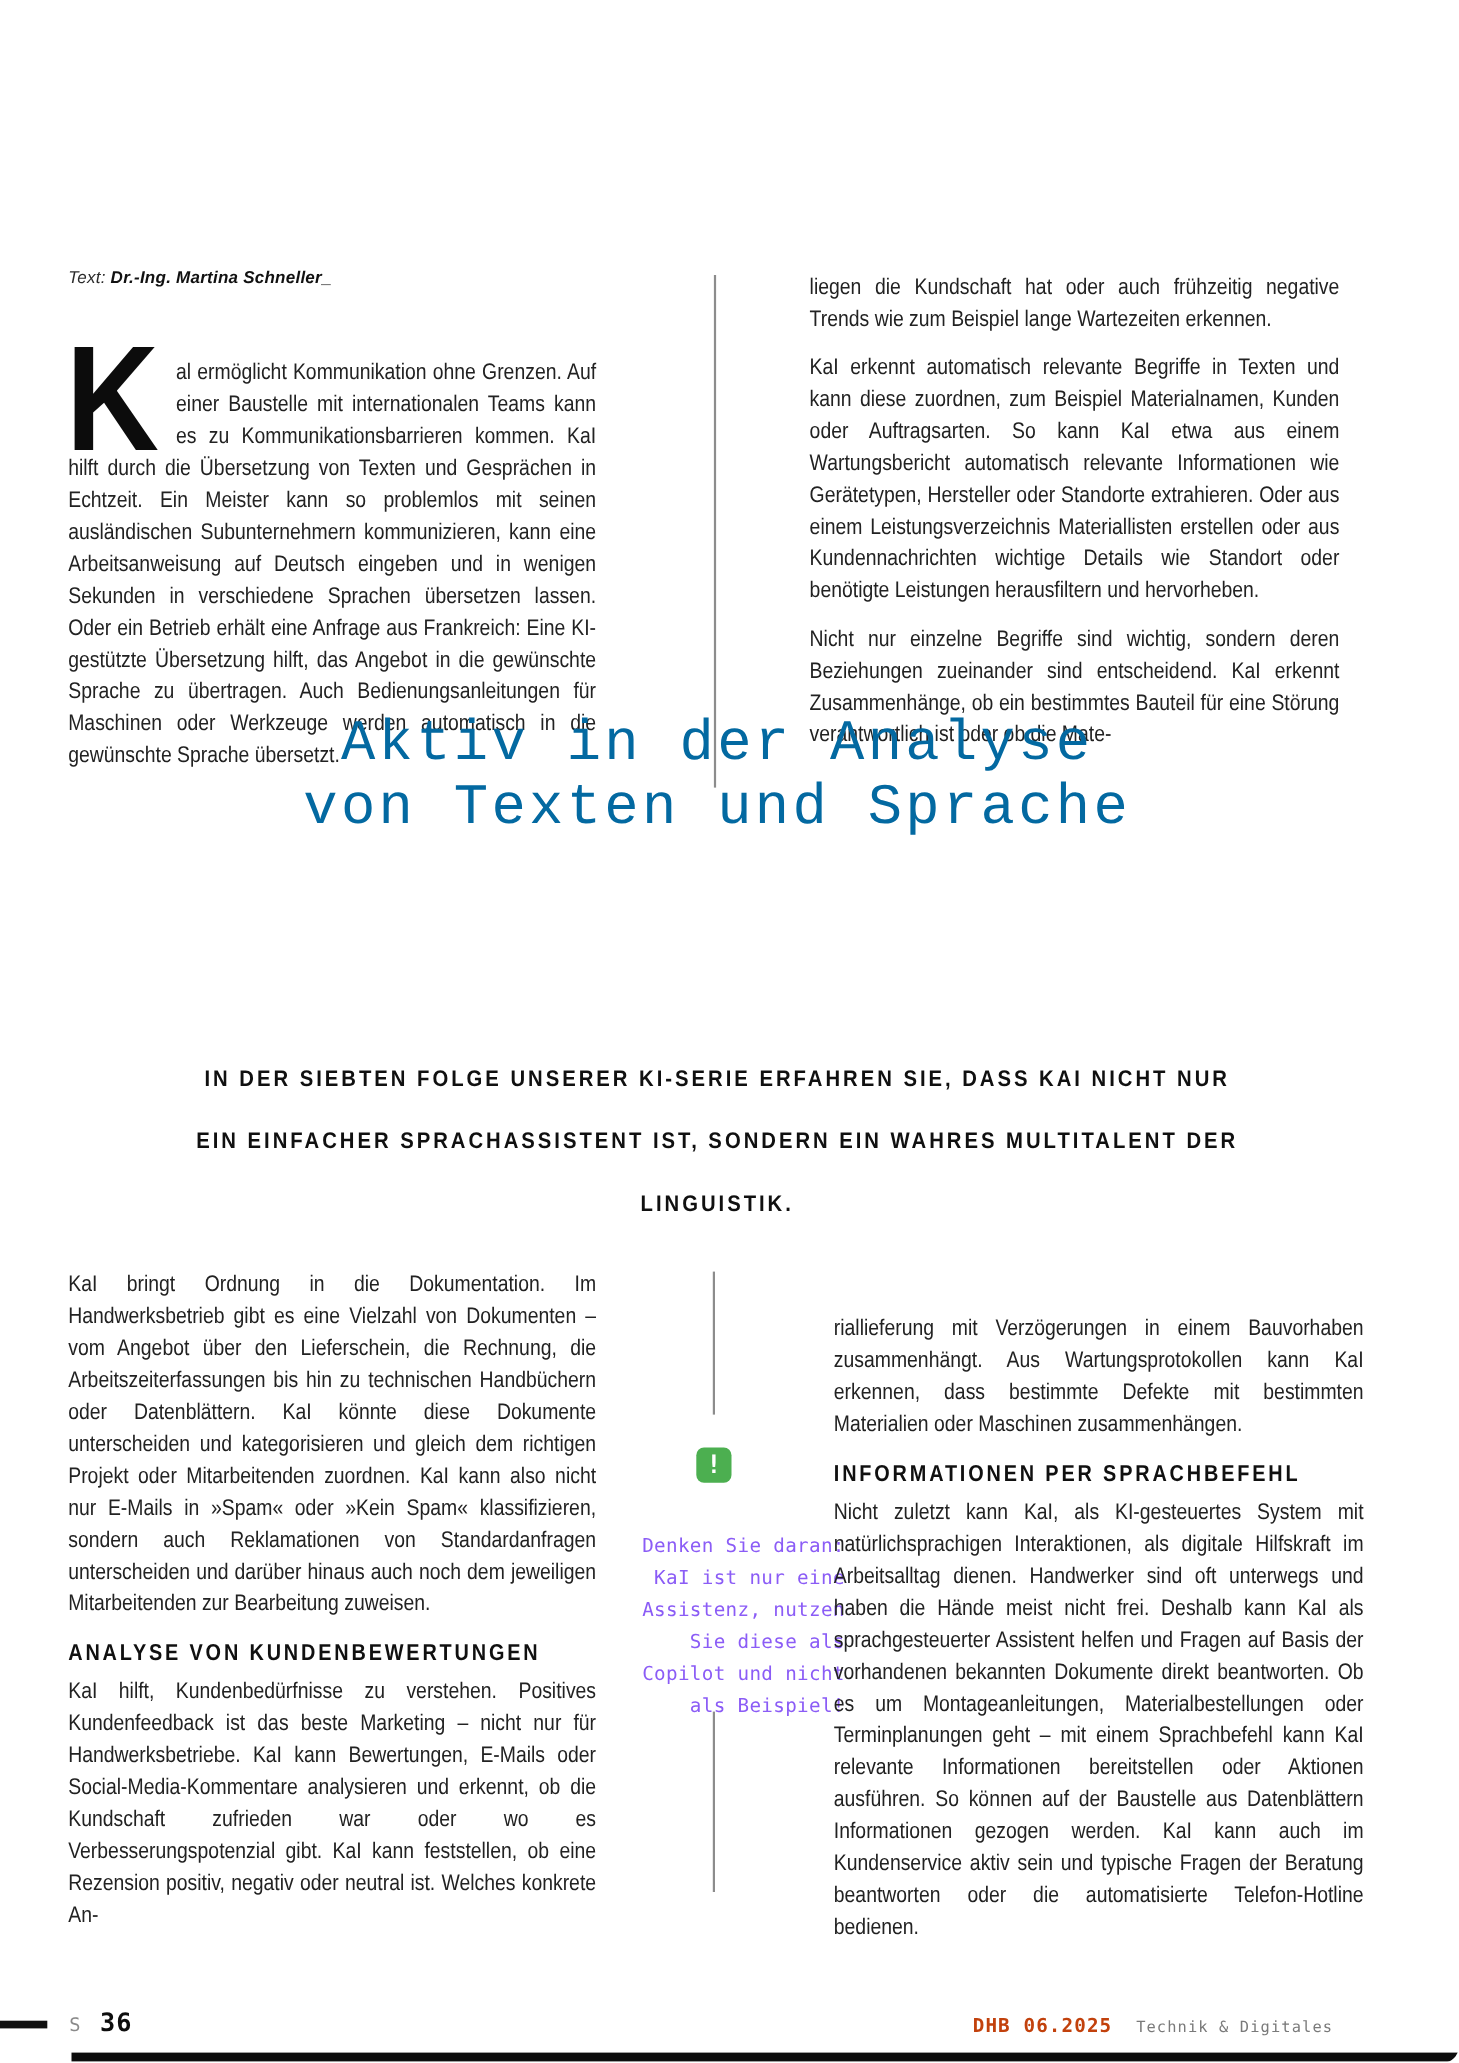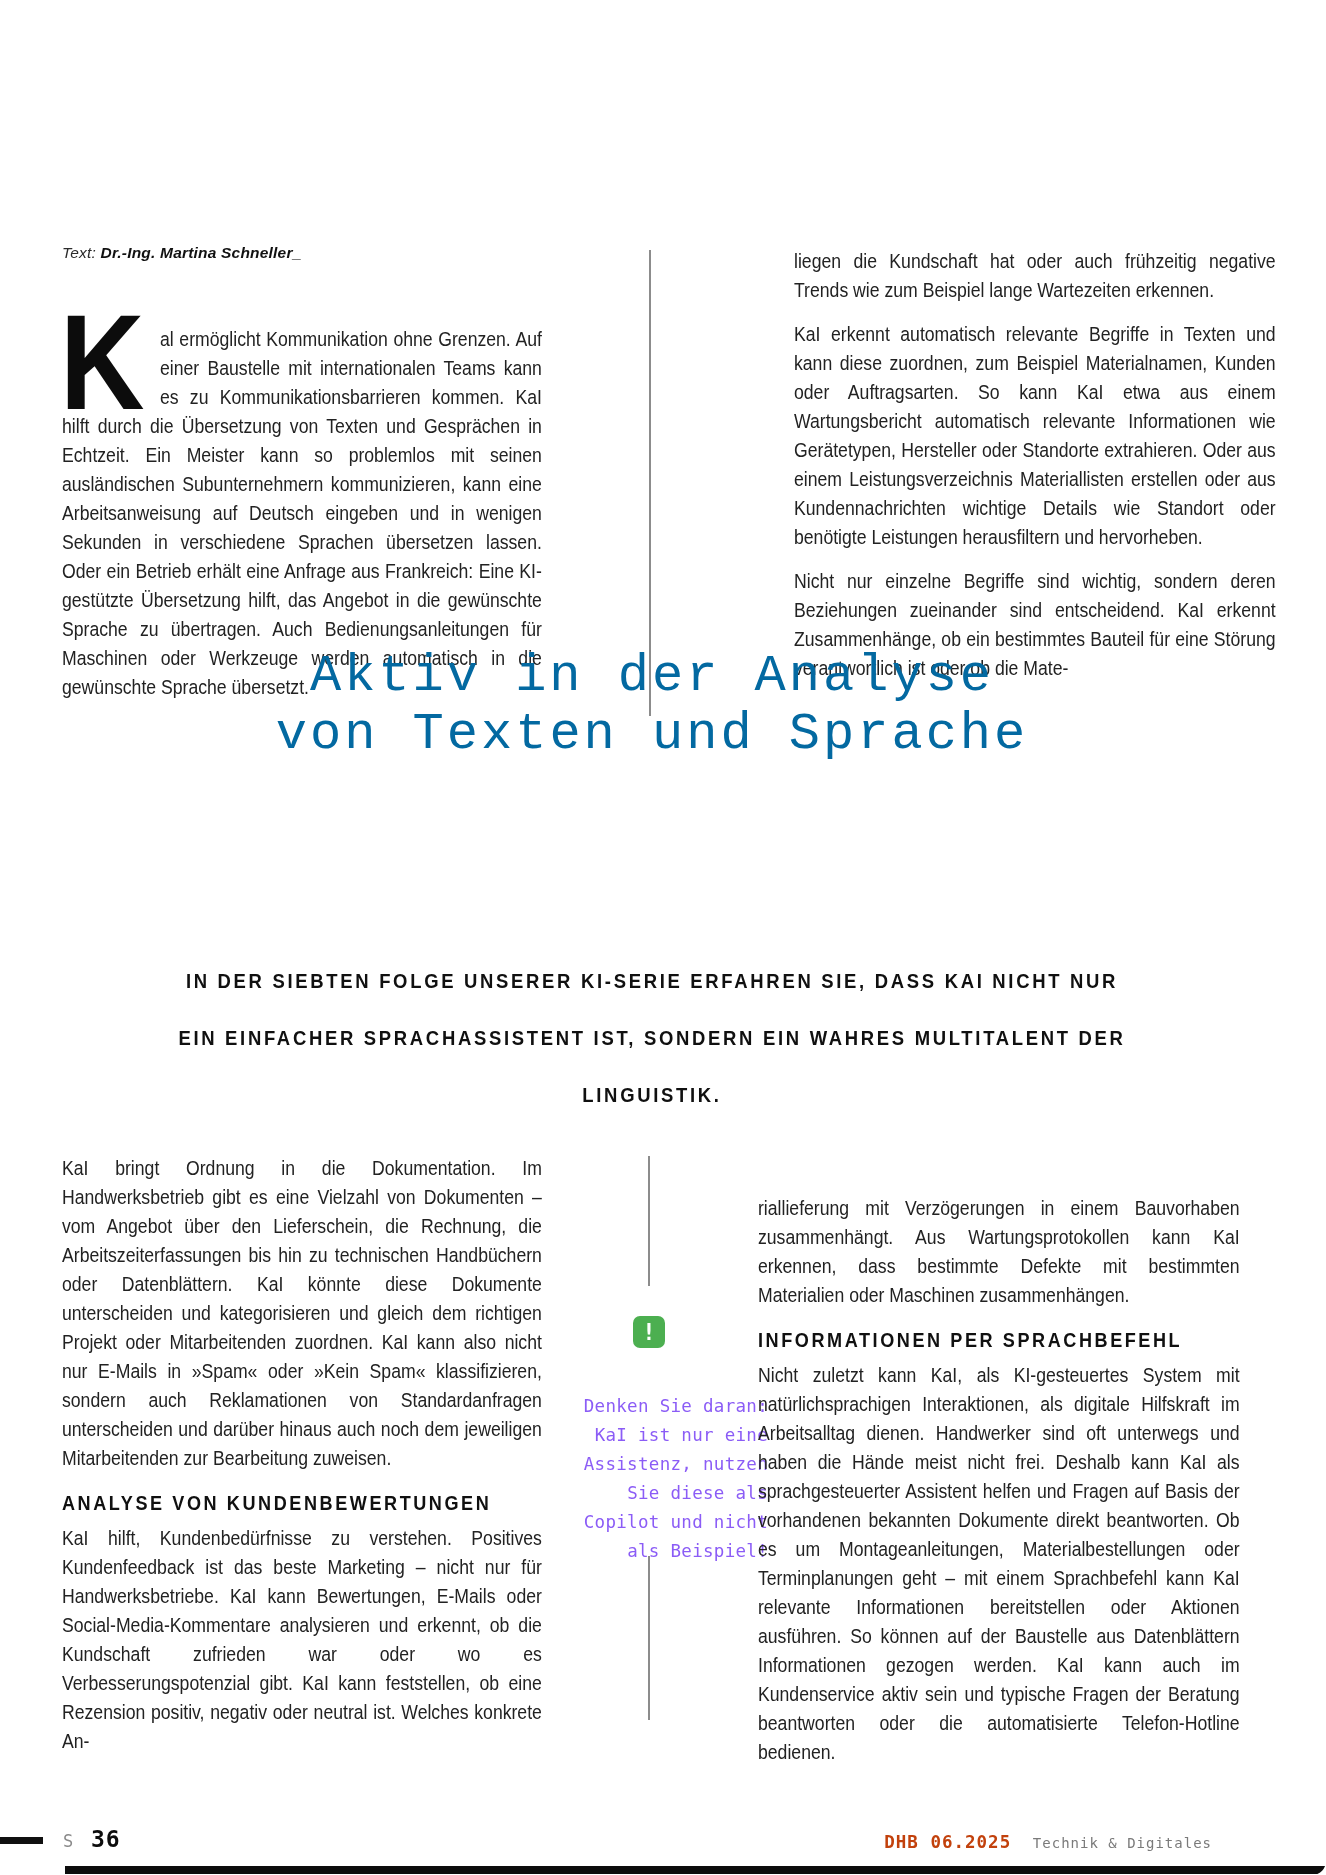--- a/index.html
+++ b/index.html
@@ -12,21 +12,21 @@
 
   
   #dropcap{position:absolute;left:60px;top:284px;font-size:136px;font-weight:bold;color:#0c0c0c;
            transform:scaleX(.86);transform-origin:0 0;letter-spacing:0;line-height:normal;}
 
   
   .col{position:absolute;}
   .cinner{transform:scaleX(.86);transform-origin:0 0;}
   #top-left{left:62px;top:324px;width:480px;}
   #top-left .cinner{width:558px;}
-  #top-right{left:794px;top:246px;width:482px;}
+  #top-right{left:736px;top:246px;width:482px;}
   #top-right .cinner{width:560px;}
   #bottom-left{left:62px;top:1153px;width:480px;}
   #bottom-left .cinner{width:558px;}
   #bottom-right{left:758px;top:1193px;width:482px;}
   #bottom-right .cinner{width:560px;}
 
   p.body{margin:0 0 15px 0;font-size:20.5px;line-height:29px;text-align:justify;color:#222;}
   p.body:last-child{margin-bottom:0;}
   .dropspacer{float:left;width:114px;height:87px;}
 

